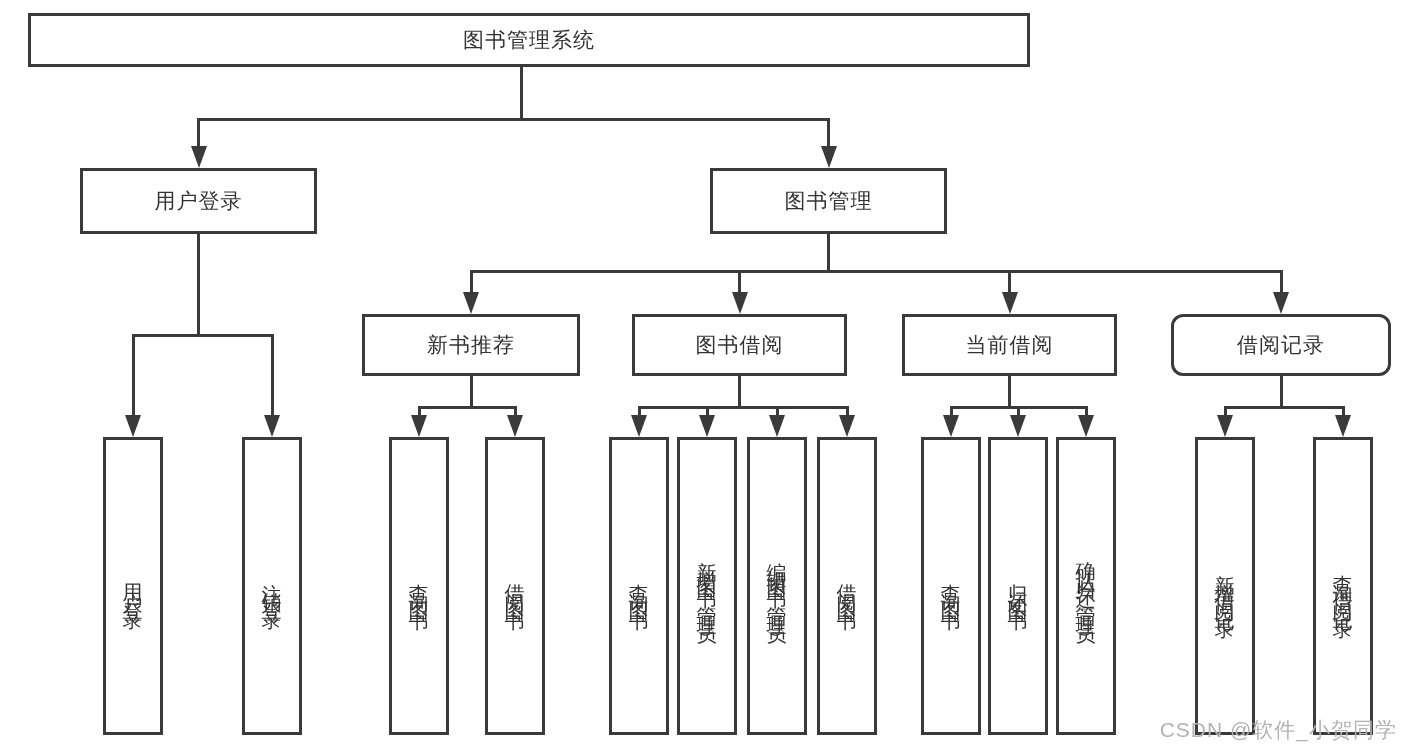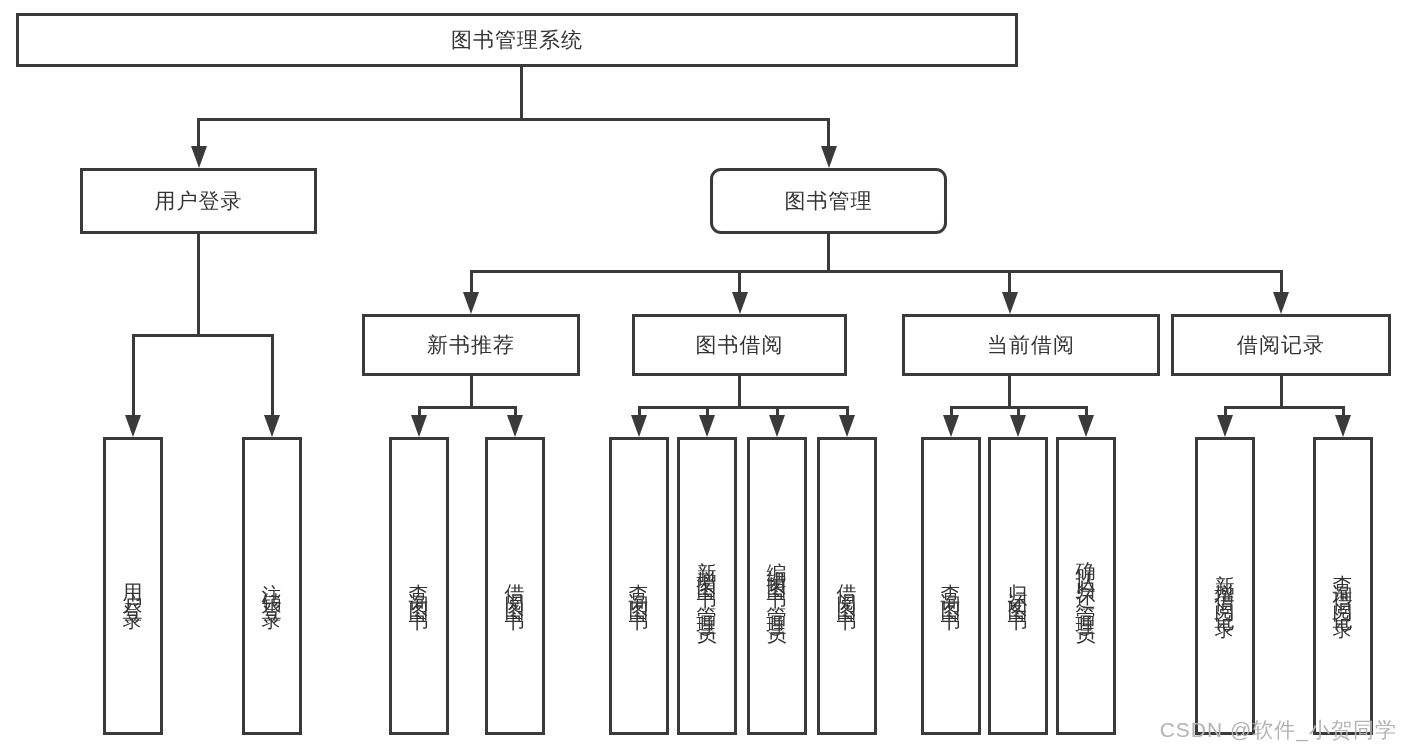--- a/index.html
+++ b/index.html
@@ -52,31 +52,31 @@
     letter-spacing:1px;
     white-space:nowrap;
     text-align:center;
   }
 </style>
 </head>
 <body>
 
 <div id="canvas">
 
-  <div class="hbox" style="left:16px;top:13px;width:1002px;height:54px;">图书管理系统</div>
+  <div class="hbox" style="left:28px;top:13px;width:1002px;height:54px;">图书管理系统</div>
 
   <div class="vline" style="left:520px;top:67px;height:53px;"></div>
   <div class="hline" style="left:197px;top:118px;width:633px;"></div>
   <div class="vline" style="left:197px;top:118px;height:30px;"></div>
   <div class="arrow" style="left:191px;top:146px;"></div>
   <div class="vline" style="left:827px;top:118px;height:30px;"></div>
   <div class="arrow" style="left:821px;top:146px;"></div>
 
   <div class="hbox" style="left:80px;top:168px;width:237px;height:66px;">用户登录</div>
-  <div class="hbox" style="left:710px;top:168px;width:237px;height:66px;border-radius:11px;">图书管理</div>
+  <div class="hbox" style="left:710px;top:168px;width:237px;height:66px;">图书管理</div>
 
   <div class="vline" style="left:197px;top:234px;height:102px;"></div>
   <div class="hline" style="left:132px;top:334px;width:142px;"></div>
   <div class="vline" style="left:132px;top:334px;height:83px;"></div>
   <div class="arrow" style="left:125px;top:415px;"></div>
   <div class="vline" style="left:271px;top:334px;height:83px;"></div>
   <div class="arrow" style="left:264px;top:415px;"></div>
 
   <div class="vline" style="left:827px;top:234px;height:38px;"></div>
   <div class="hline" style="left:470px;top:270px;width:813px;"></div>
@@ -84,22 +84,22 @@
   <div class="arrow" style="left:463px;top:292px;"></div>
   <div class="vline" style="left:738px;top:270px;height:24px;"></div>
   <div class="arrow" style="left:732px;top:292px;"></div>
   <div class="vline" style="left:1008px;top:270px;height:24px;"></div>
   <div class="arrow" style="left:1002px;top:292px;"></div>
   <div class="vline" style="left:1280px;top:270px;height:24px;"></div>
   <div class="arrow" style="left:1273px;top:292px;"></div>
 
   <div class="hbox" style="left:362px;top:314px;width:218px;height:62px;">新书推荐</div>
   <div class="hbox" style="left:632px;top:314px;width:215px;height:62px;text-align:right;">图书借阅</div>
-  <div class="hbox" style="left:902px;top:314px;width:258px;height:62px;">当前借阅</div>
-  <div class="hbox" style="left:1171px;top:314px;width:220px;height:62px;">借阅记录</div>
+  <div class="hbox" style="left:902px;top:314px;width:215px;height:62px;">当前借阅</div>
+  <div class="hbox" style="left:1171px;top:314px;width:220px;height:62px;border-radius:12px;">借阅记录</div>
 
   <div class="vline" style="left:470px;top:376px;height:32px;"></div>
   <div class="hline" style="left:418px;top:406px;width:99px;"></div>
   <div class="vline" style="left:418px;top:406px;height:11px;"></div>
   <div class="arrow" style="left:411px;top:415px;"></div>
   <div class="vline" style="left:514px;top:406px;height:11px;"></div>
   <div class="arrow" style="left:507px;top:415px;"></div>
 
   <div class="vline" style="left:738px;top:376px;height:32px;"></div>
   <div class="hline" style="left:638px;top:406px;width:211px;"></div>

